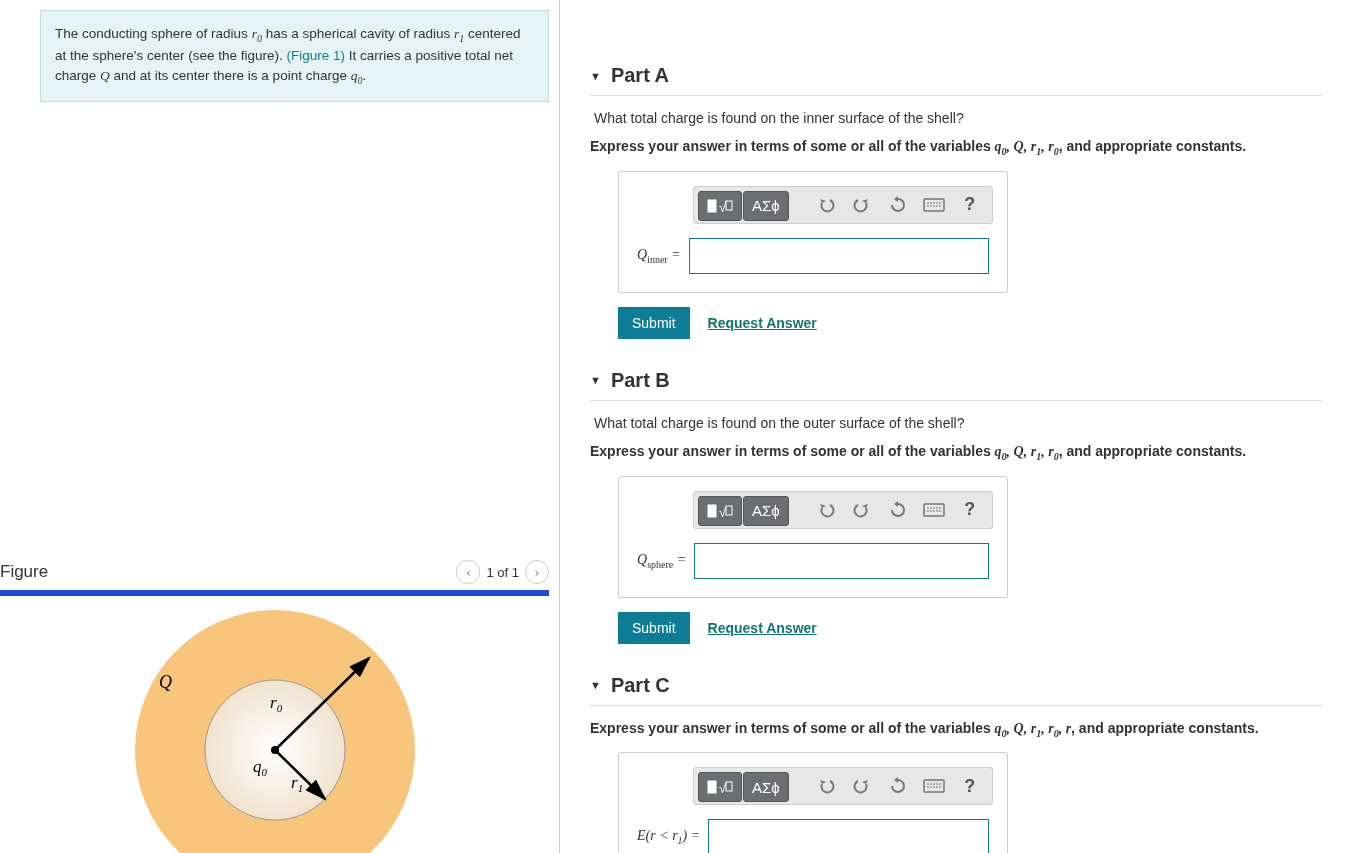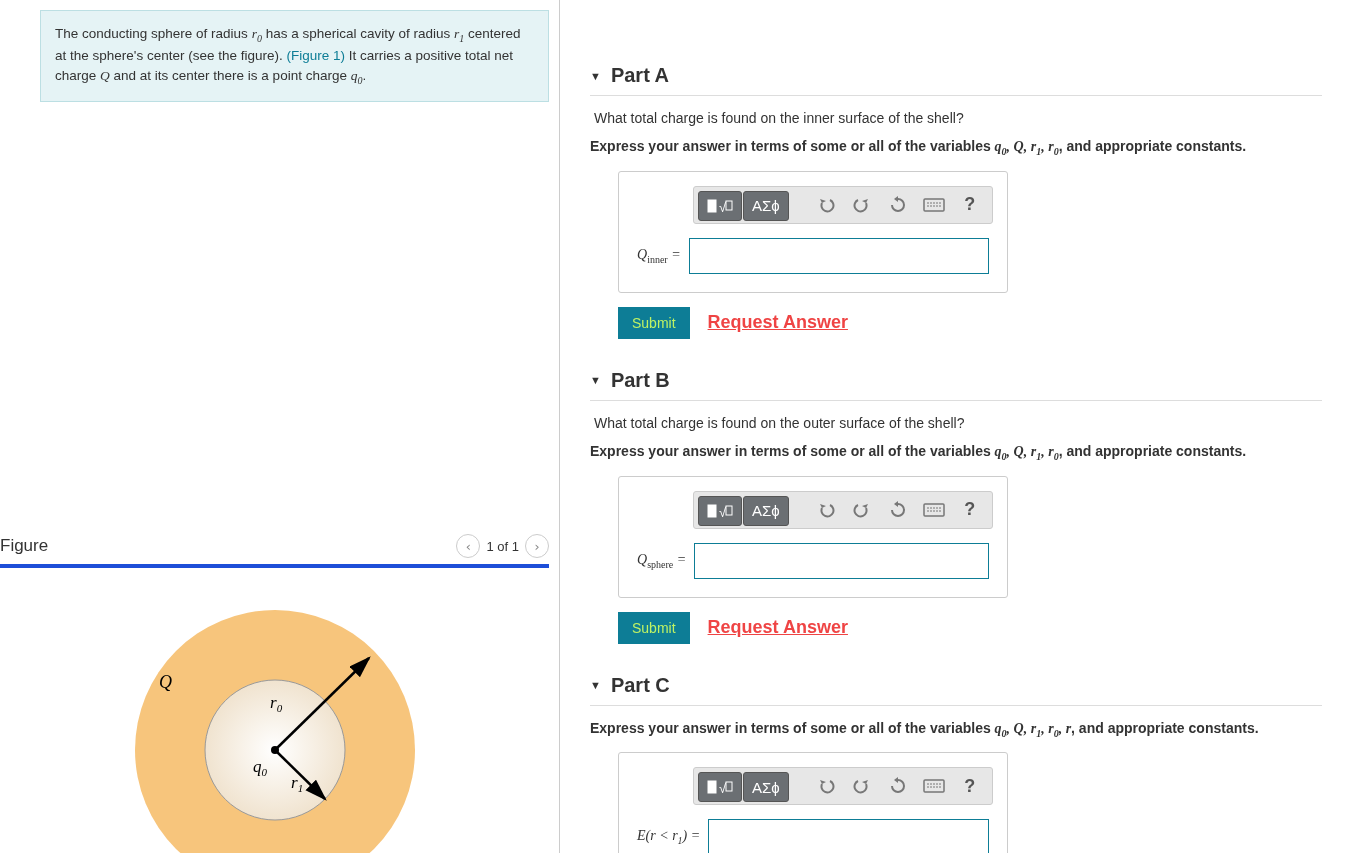--- a/index.html
+++ b/index.html
@@ -25,23 +25,23 @@
     line-height: 1.5;
     font-size: 13.5px;
     margin-left: 40px;
   }
   .problem-box .figlink { color: #0d7d96; }
   .figure-section { margin-top: auto; }
   .figure-header {
     display: flex;
     align-items: center;
     justify-content: space-between;
-    border-bottom: 4px solid #1d4ed8;
+    border-bottom: 6px solid #1d4ed8;
     padding: 6px 0;
-    margin-bottom: 32px;
+    margin-bottom: 4px;
   }
   .figure-header h3 { margin: 0; font-size: 17px; font-weight: normal; }
   .pager { display: flex; align-items: center; gap: 6px; font-size: 13px; }
   .pager-btn {
     width: 24px; height: 24px; border-radius: 12px;
     border: 1px solid #ccc; background: #fff;
     display: inline-flex; align-items: center; justify-content: center;
     color: #888; cursor: pointer;
     font-family: monospace;
   }
@@ -104,31 +104,31 @@
   .inputrow input {
     flex: 1;
     border: 1px solid #0d7d96;
     height: 36px;
     padding: 4px 8px;
     font-size: 14px;
   }
   .actions { display: flex; align-items: center; gap: 18px; margin-top: 14px; margin-left: 28px; }
   .submit {
     background: #0d7d96;
-    color: #bef264;
+    color: #ffffff;
     border: none;
     padding: 8px 14px;
     font-size: 14px;
     cursor: pointer;
   }
   .reqans {
-    color: #ef4444;
+    color: #0f766e;
     text-decoration: underline;
     font-weight: bold;
-    font-size: 18px;
+    font-size: 14px;
     cursor: pointer;
   }
   .mathvar { font-style: italic; font-family: Georgia, 'Times New Roman', serif; }
   .sub { font-size: 10px; vertical-align: sub; }
   .questionmark { font-weight: bold; font-size: 18px; color: #555; }
 </style>
 </head>
 <body>
 
 <div class="layout">

